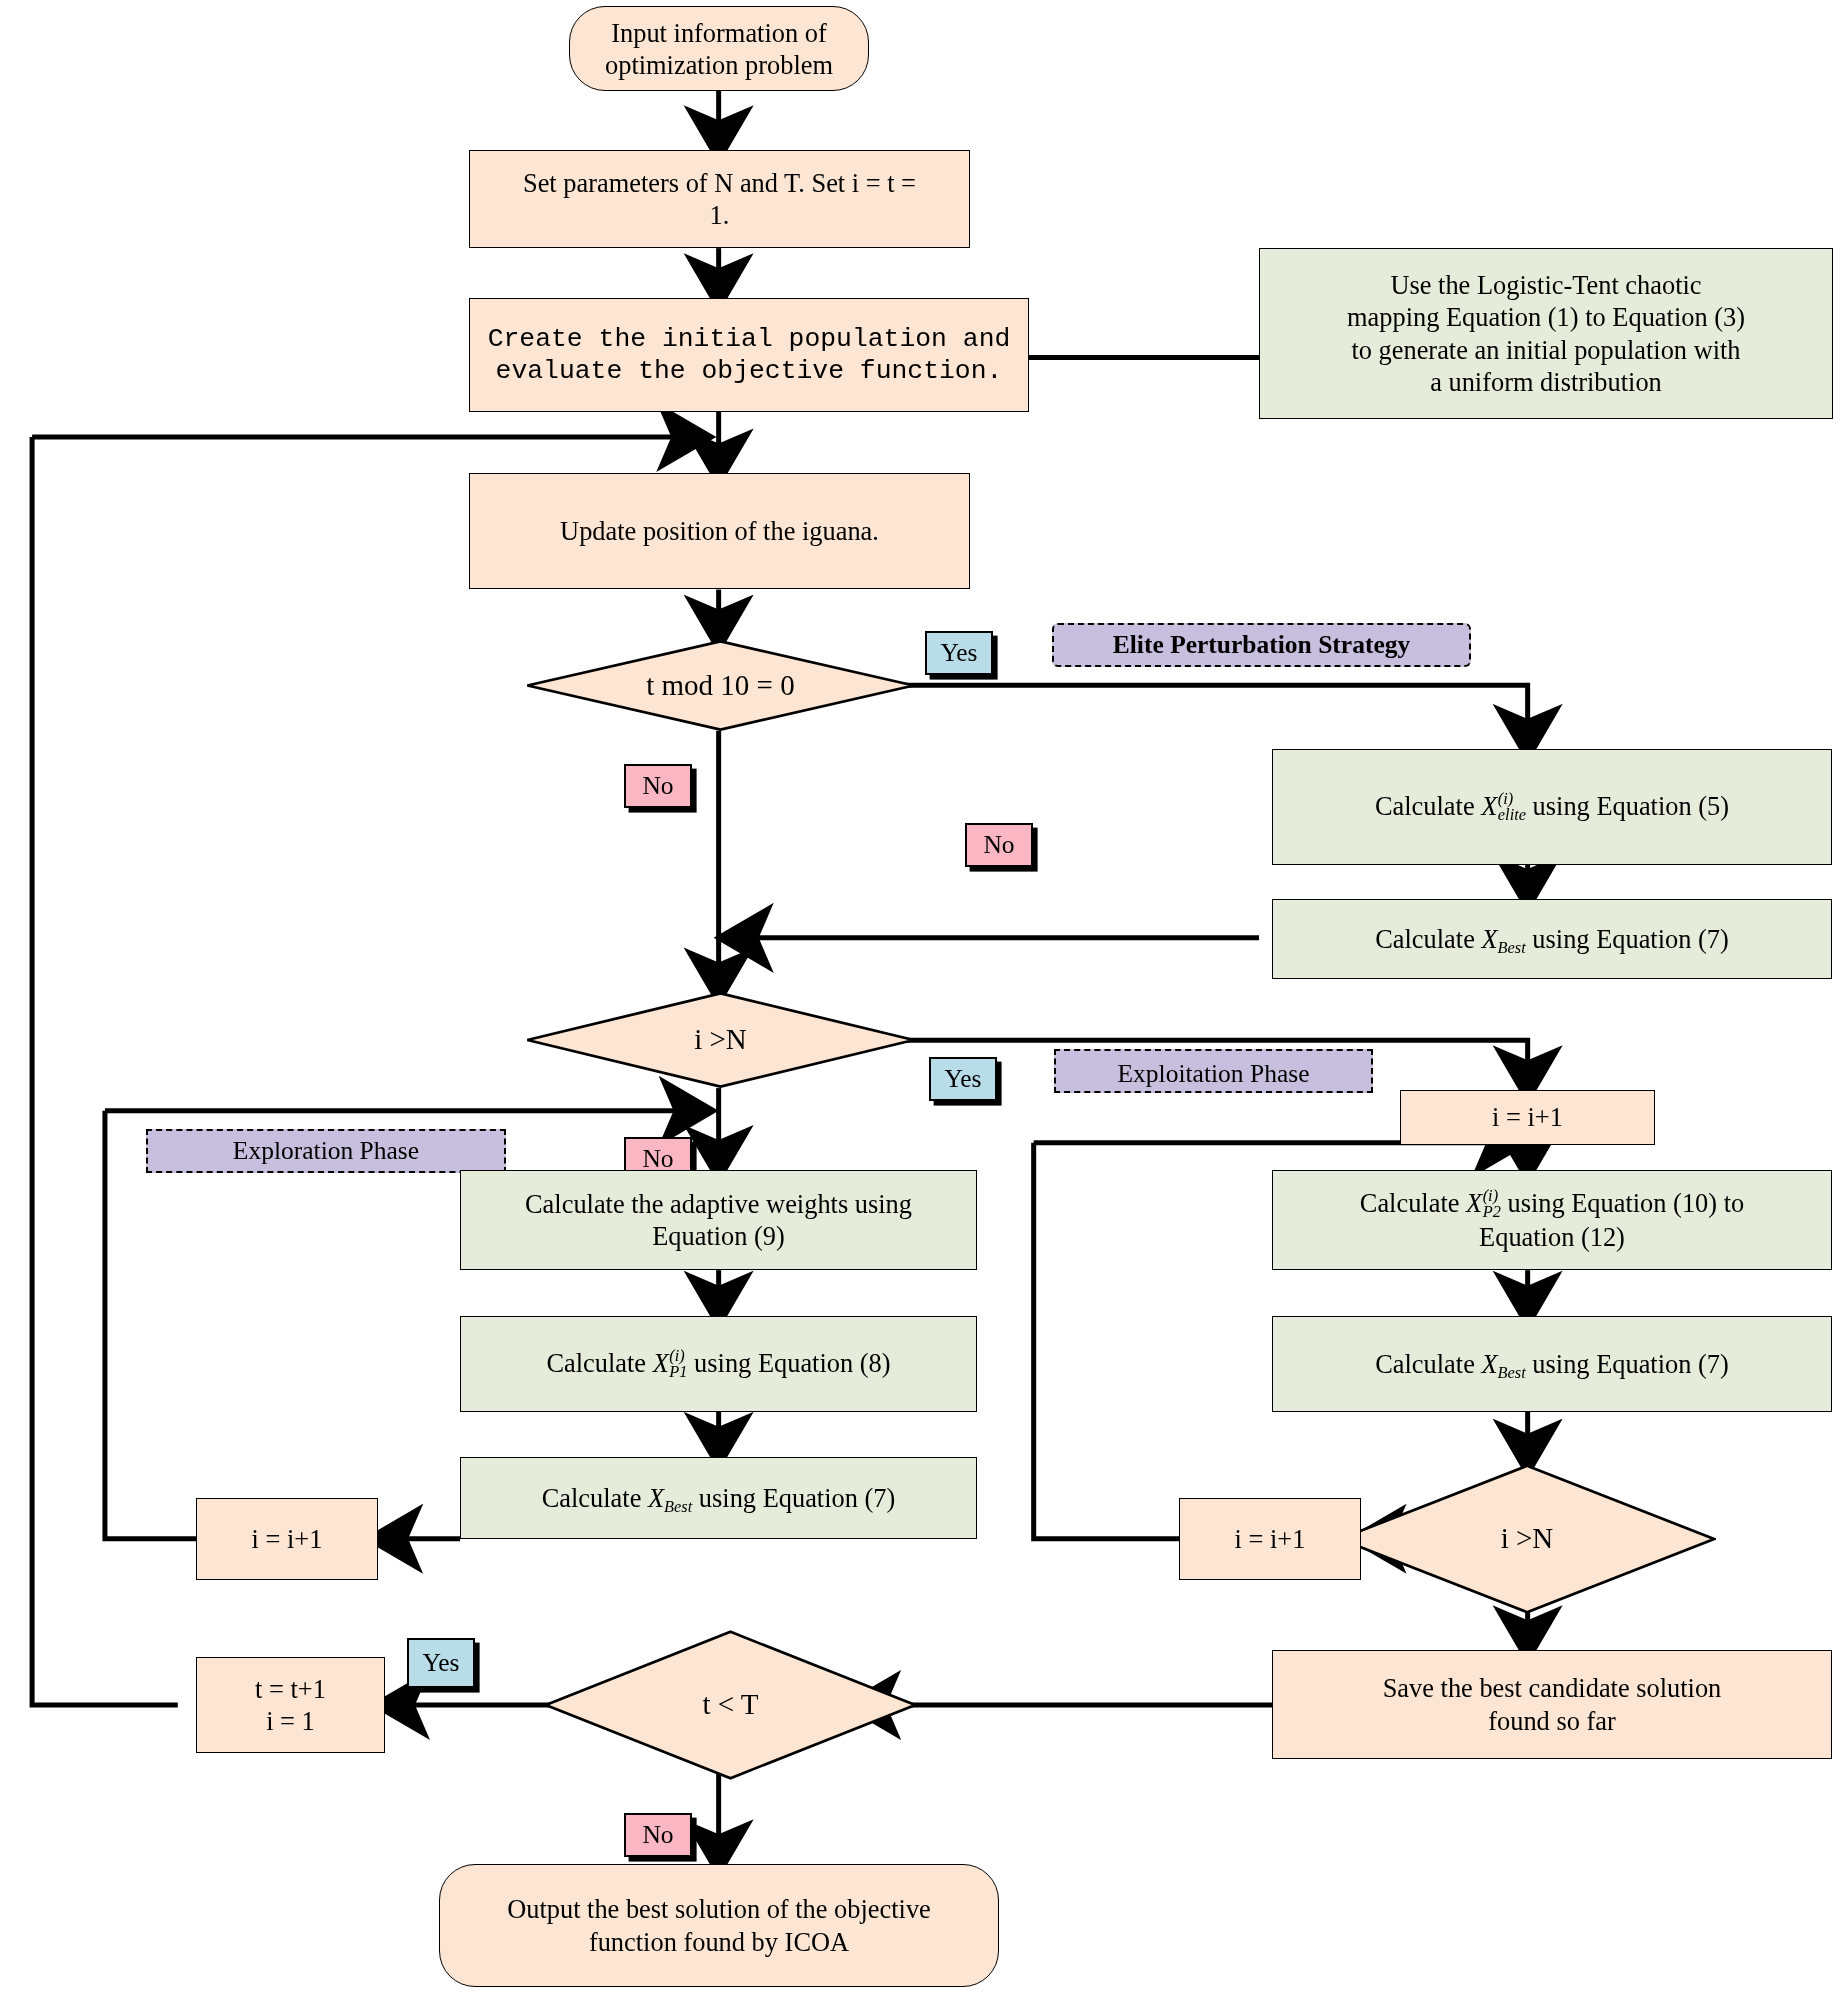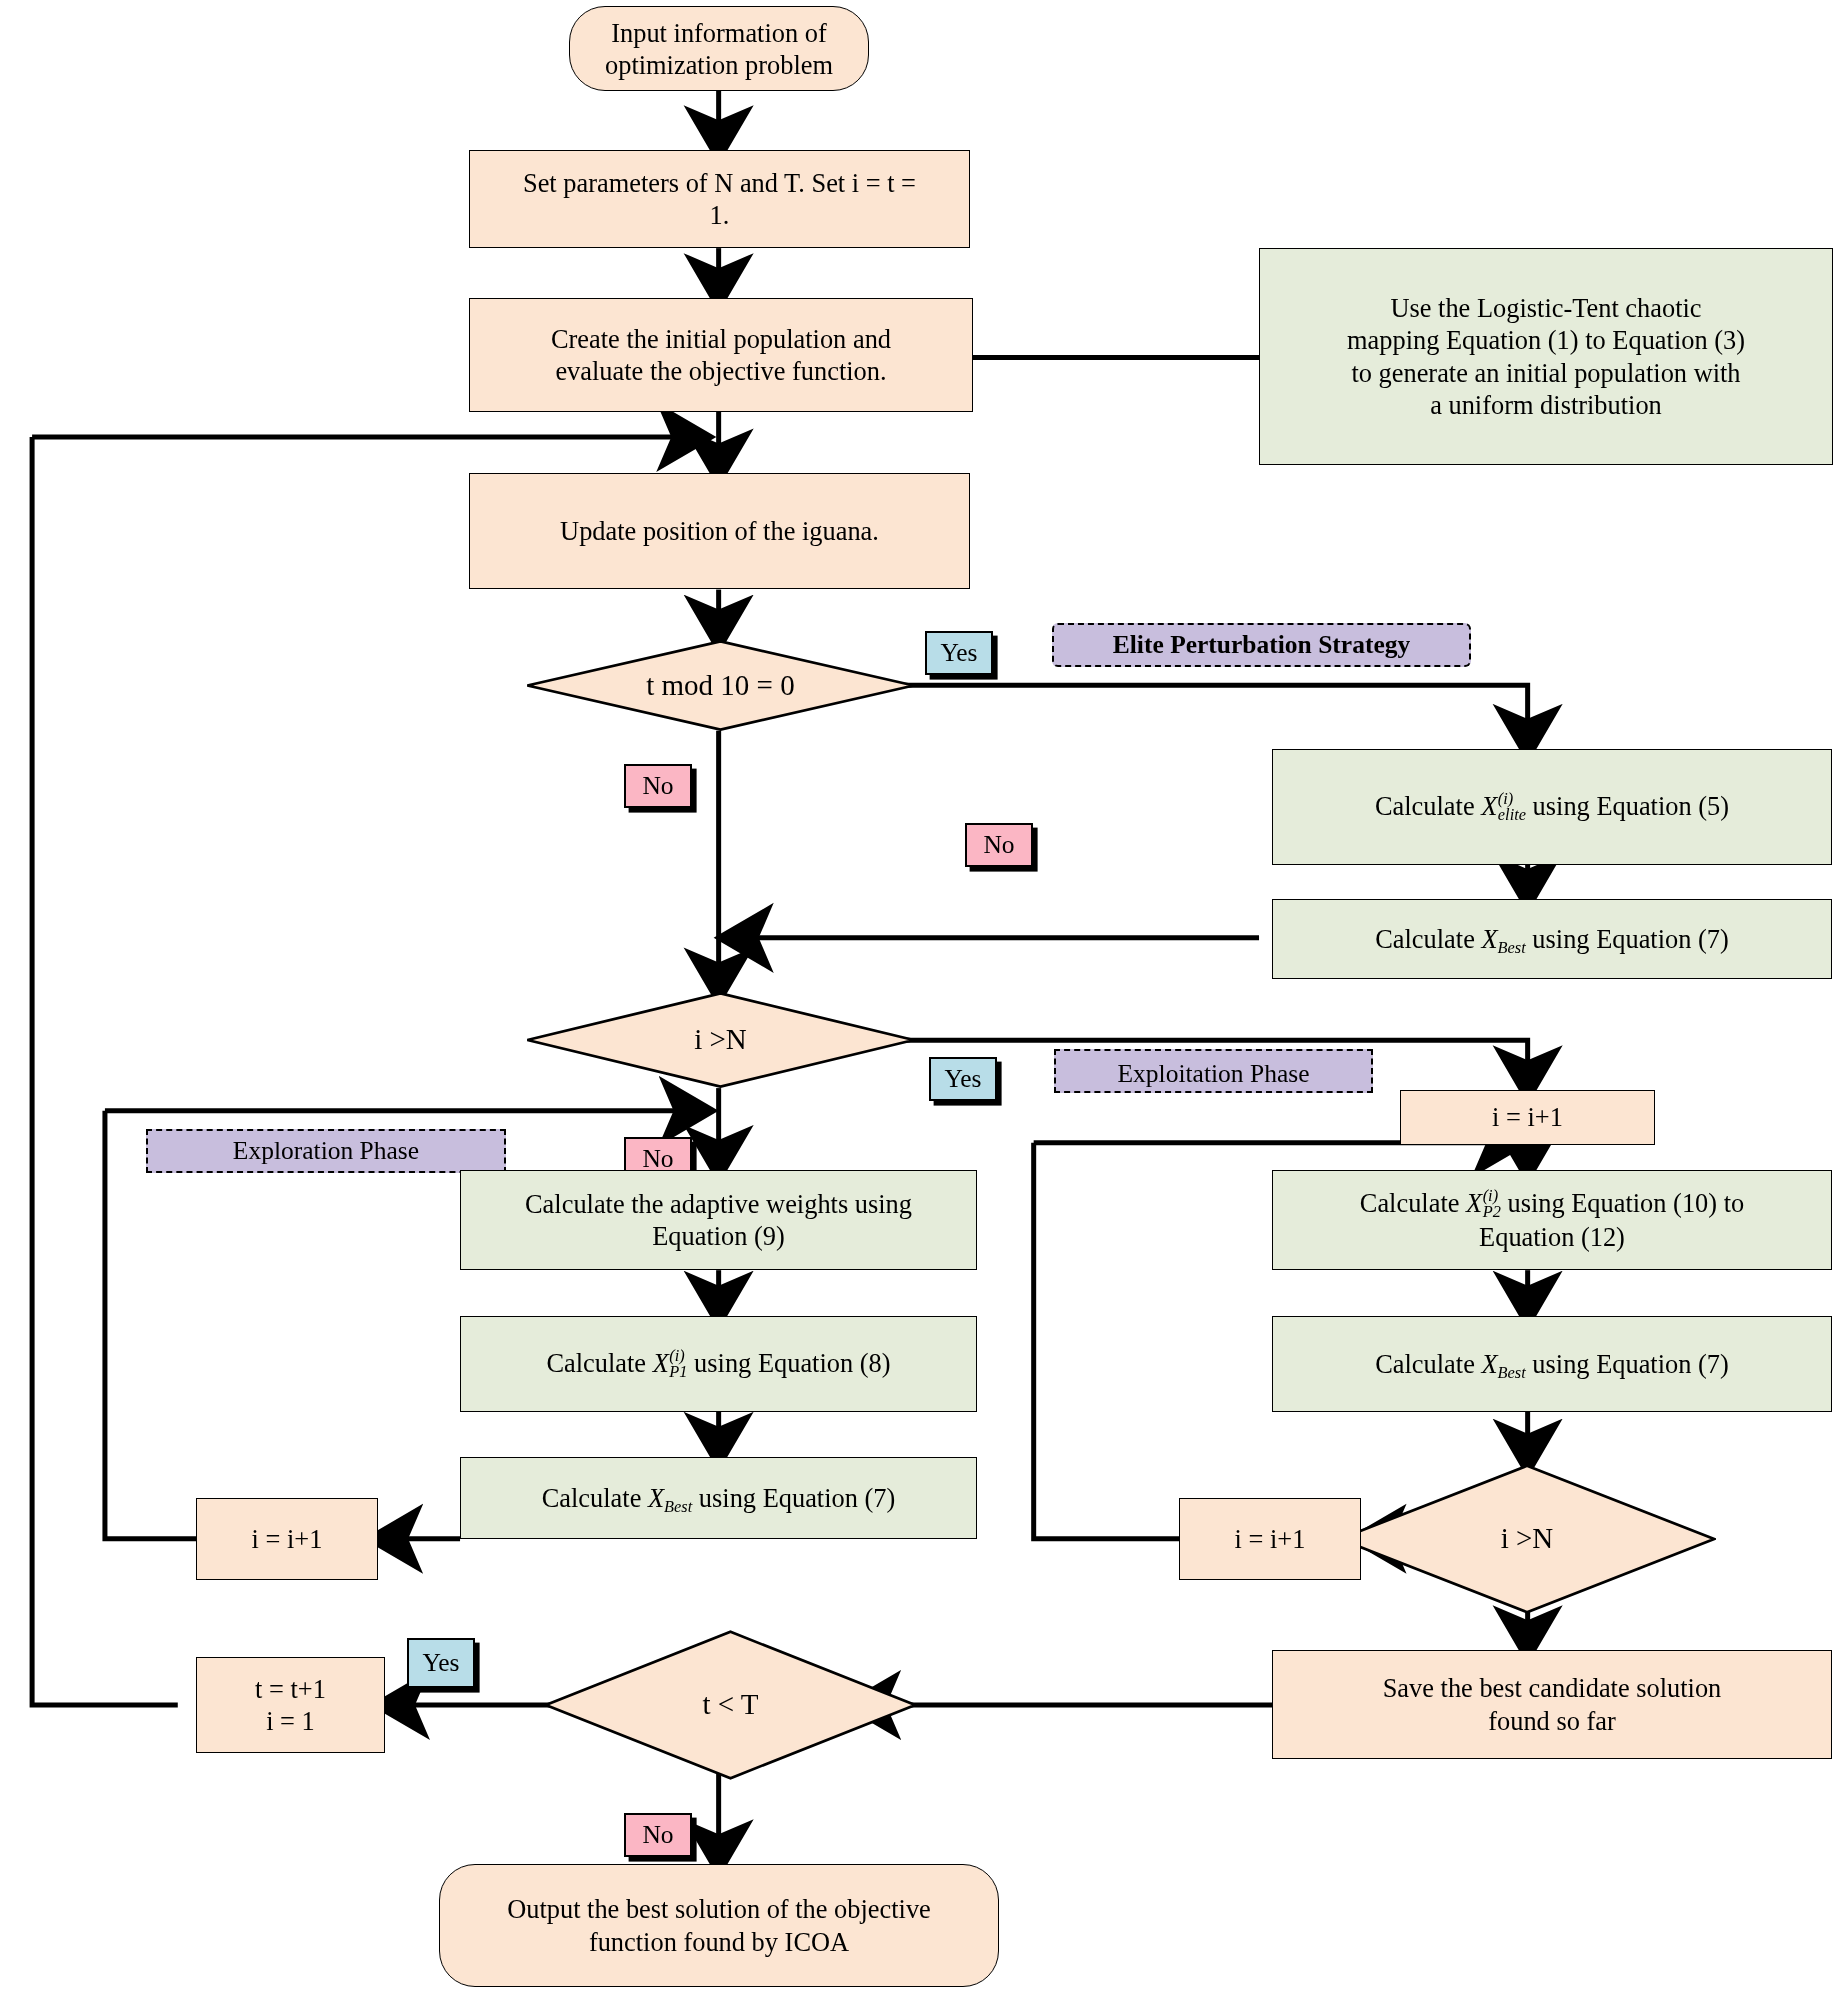--- a/index.html
+++ b/index.html
@@ -154,26 +154,26 @@
   <div class="node term" style="left:569px;top:6.4px;width:300px;height:85px;">
     <span style="white-space:pre-line">Input information of
 optimization problem</span>
   </div>
 
   <div class="node proc peach" style="left:469px;top:150px;width:501px;height:98px;">
     <span style="white-space:pre-line">Set parameters of N and T. Set i = t =
 1.</span>
   </div>
 
-  <div class="node proc peach" style="left:469px;top:298px;width:504px;height:114px;">
+  <div class="node proc peach" style="left:469px;top:298px;width:560px;height:114px;font-family:Liberation Mono, monospace;">
     <span style="white-space:pre-line">Create the initial population and
 evaluate the objective function.</span>
   </div>
 
-  <div class="node proc green" style="left:1259px;top:248px;width:574px;height:217px;">
+  <div class="node proc green" style="left:1259px;top:248px;width:574px;height:171px;">
     <span style="white-space:pre-line">Use the Logistic-Tent chaotic
 mapping Equation (1) to Equation (3)
 to generate an initial population with
 a uniform distribution</span>
   </div>
 
   <div class="node proc peach" style="left:469px;top:473px;width:501px;height:116px;">
     <span>Update position of the iguana.</span>
   </div>
 

